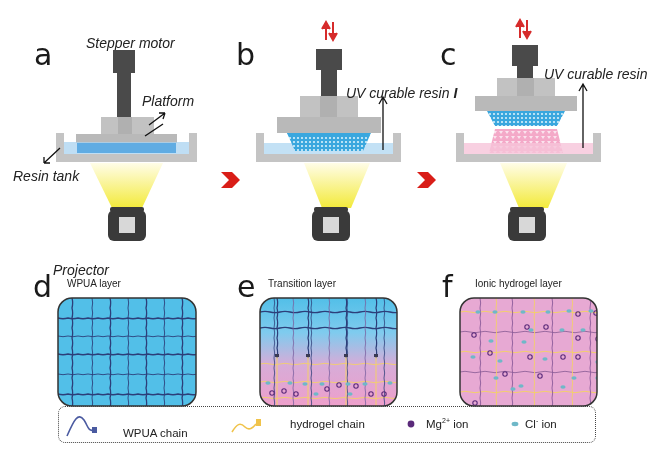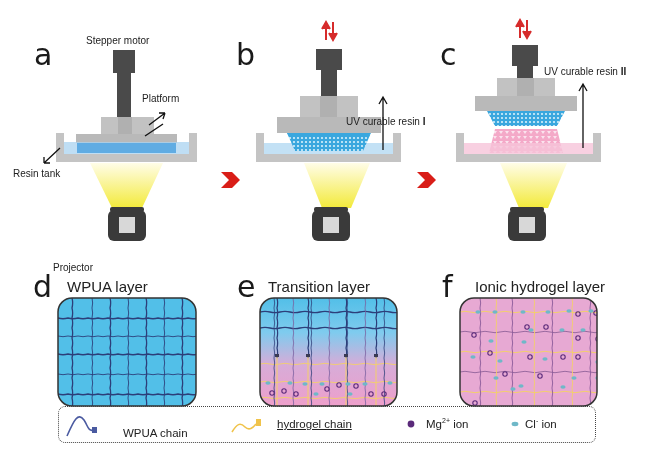--- a/index.html
+++ b/index.html
@@ -1,20 +1,20 @@
 <!DOCTYPE html>
 <html><head>
 <meta charset="utf-8">
 <style>
   html, body { margin: 0; padding: 0; background: #ffffff; }
   body { width: 650px; height: 453px; position: relative; overflow: hidden; font-family: "Liberation Sans", "DejaVu Sans", sans-serif; }
   .abs { position: absolute; }
   .panel-letter { font-size: 30px; color: #1a1a1a; line-height: 1; font-family: "DejaVu Sans", sans-serif; }
-  .label { font-size: 10px; color: #222; white-space: nowrap; line-height: 1; }
-  .layer-title { font-size: 15px; color: #222; white-space: nowrap; line-height: 1; text-align: right; }
+  .label { font-size: 14px; color: #222; white-space: nowrap; line-height: 1; font-style: italic; }
+  .layer-title { font-size: 10px; color: #222; white-space: nowrap; line-height: 1; text-align: right; }
   svg { overflow: visible; }
   .legend-box { position: absolute; left: 58px; top: 406px; width: 538px; height: 37px; border: 1.5px dotted #444; border-radius: 7px; box-sizing: border-box; }
   .legend-text { font-size: 11.5px; color: #222; white-space: nowrap; line-height: 1; }
   sup { font-size: 7px; }
 </style>
 </head>
 <body>
 
 <div class="abs panel-letter" style="left:34px;top:40px;">a</div>
 <div class="abs label" style="left:86px;top:36px;">Stepper motor</div>
@@ -104,21 +104,21 @@
     <rect x="464" y="143" width="129" height="11" fill="#f6c4da" opacity="0.8"></rect>
     <path d="M500 163 L567 163 L548 208 L519 208 Z" fill="url(#beam)"></path>
     <rect x="510" y="207" width="34" height="5" rx="2" fill="#3a3a3a"></rect>
     <rect x="508" y="210" width="38" height="31" rx="6" fill="#3a3a3a"></rect>
     <rect x="519" y="217" width="16" height="16" fill="#d8d8d8"></rect>
     <path d="M583 148 L583 85 M579 91 L583 84 L587 91" stroke="#111" stroke-width="1.3" fill="none"></path>
   </g>
 </svg>
 
 <div class="abs panel-letter" style="left:236px;top:40px;">b</div>
-<div class="abs label" style="left:346px;top:86px;margin-top:31px;"><span>UV curable resin </span><b>I</b></div>
+<div class="abs label" style="left:346px;top:86px;"><span>UV curable resin </span><b>I</b></div>
 
 <div class="abs panel-letter" style="left:440px;top:40px;">c</div>
 <div class="abs label" style="left:544px;top:67px;"><span>UV curable resin </span><b>II</b></div>
 
 <div class="abs panel-letter" style="left:33px;top:272px;">d</div>
 <div class="abs layer-title" style="left:67px;top:279px;">WPUA layer</div>
 <div class="abs panel-letter" style="left:237px;top:272px;">e</div>
 <div class="abs layer-title" style="left:268px;top:279px;">Transition layer</div>
 <div class="abs panel-letter" style="left:442px;top:272px;">f</div>
 <div class="abs layer-title" style="left:467px;top:279px;margin-left:8px;">Ionic hydrogel layer</div>
@@ -264,21 +264,21 @@
 <div class="legend-box"></div>
 <svg class="abs" style="left:60px;top:410px;" width="40" height="30">
   <path d="M7 26 C14 10, 18 2, 24 10 C28 16, 28 22, 34 20" stroke="#4a5aa0" stroke-width="1.6" fill="none"></path>
   <rect x="32" y="17" width="5" height="6" fill="#4a5aa0"></rect>
 </svg>
 <div class="abs legend-text" style="left:123px;top:419px;margin-top:9px;">WPUA chain</div>
 <svg class="abs" style="left:228px;top:410px;" width="40" height="30">
   <path d="M4 22 C9 14, 12 12, 17 17 C21 21, 25 18, 28 14" stroke="#f0c34a" stroke-width="1.6" fill="none"></path>
   <rect x="28" y="9" width="5" height="7" fill="#f0c34a"></rect>
 </svg>
-<div class="abs legend-text" style="left:277px;top:419px;text-decoration:underline;">hydrogel chain</div>
+<div class="abs legend-text" style="left:290px;top:419px;">hydrogel chain</div>
 <svg class="abs" style="left:405px;top:418px;" width="12" height="12">
   <circle cx="6" cy="6" r="3.4" fill="#5a2a7a"></circle>
 </svg>
 <div class="abs legend-text" style="left:426px;top:417px;"><span>Mg</span><sup>2+</sup><span> ion</span></div>
 <svg class="abs" style="left:509px;top:418px;" width="12" height="12">
   <ellipse cx="6" cy="6" rx="3.4" ry="2.2" fill="#6fb8c8"></ellipse>
 </svg>
 <div class="abs legend-text" style="left:525px;top:417px;"><span>Cl</span><sup>-</sup><span> ion</span></div>
 
 </body></html>

